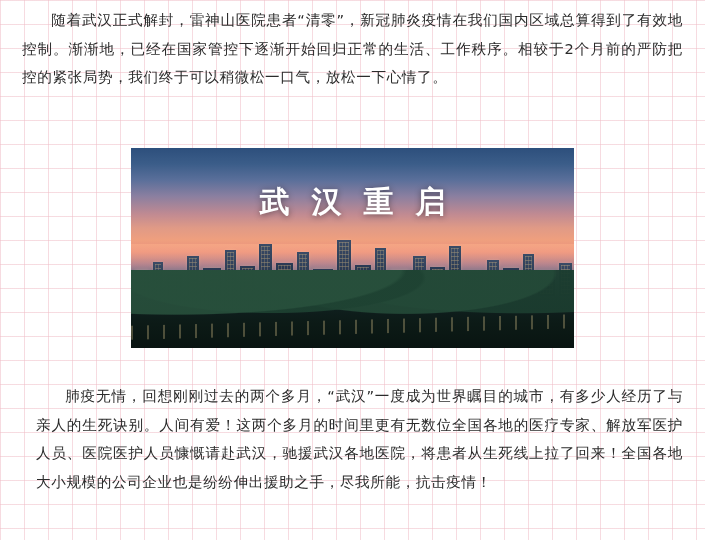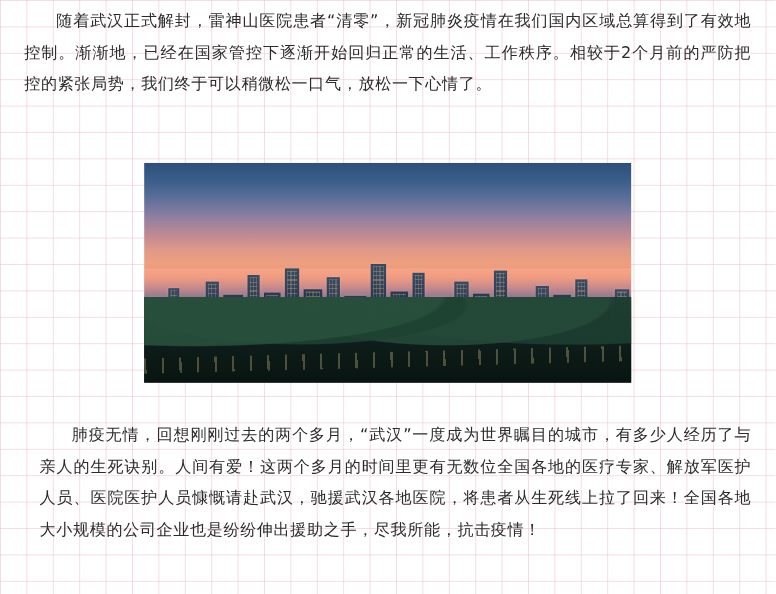--- a/index.html
+++ b/index.html
@@ -211,18 +211,19 @@
         <div class="bldg" style="left:372px; width:16px; height:28px;"></div>
         <div class="bldg lit" style="left:392px; width:11px; height:42px;"></div>
         <div class="bldg" style="left:407px; width:17px; height:25px;"></div>
         <div class="bldg lit" style="left:428px; width:13px; height:33px;"></div>
       </div>
 
       <div class="foreground">
         <div class="road-lights"></div>
       </div>
 
+      <div class="headline">武汉重启</div>
     </div>
   </div>
 
   <p class="para" id="para-2">肺疫无情，回想刚刚过去的两个多月，“武汉”一度成为世界瞩目的城市，有多少人经历了与亲人的生死诀别。人间有爱！这两个多月的时间里更有无数位全国各地的医疗专家、解放军医护人员、医院医护人员慷慨请赴武汉，驰援武汉各地医院，将患者从生死线上拉了回来！全国各地大小规模的公司企业也是纷纷伸出援助之手，尽我所能，抗击疫情！</p>
 
 </div>
 
 </body></html>

